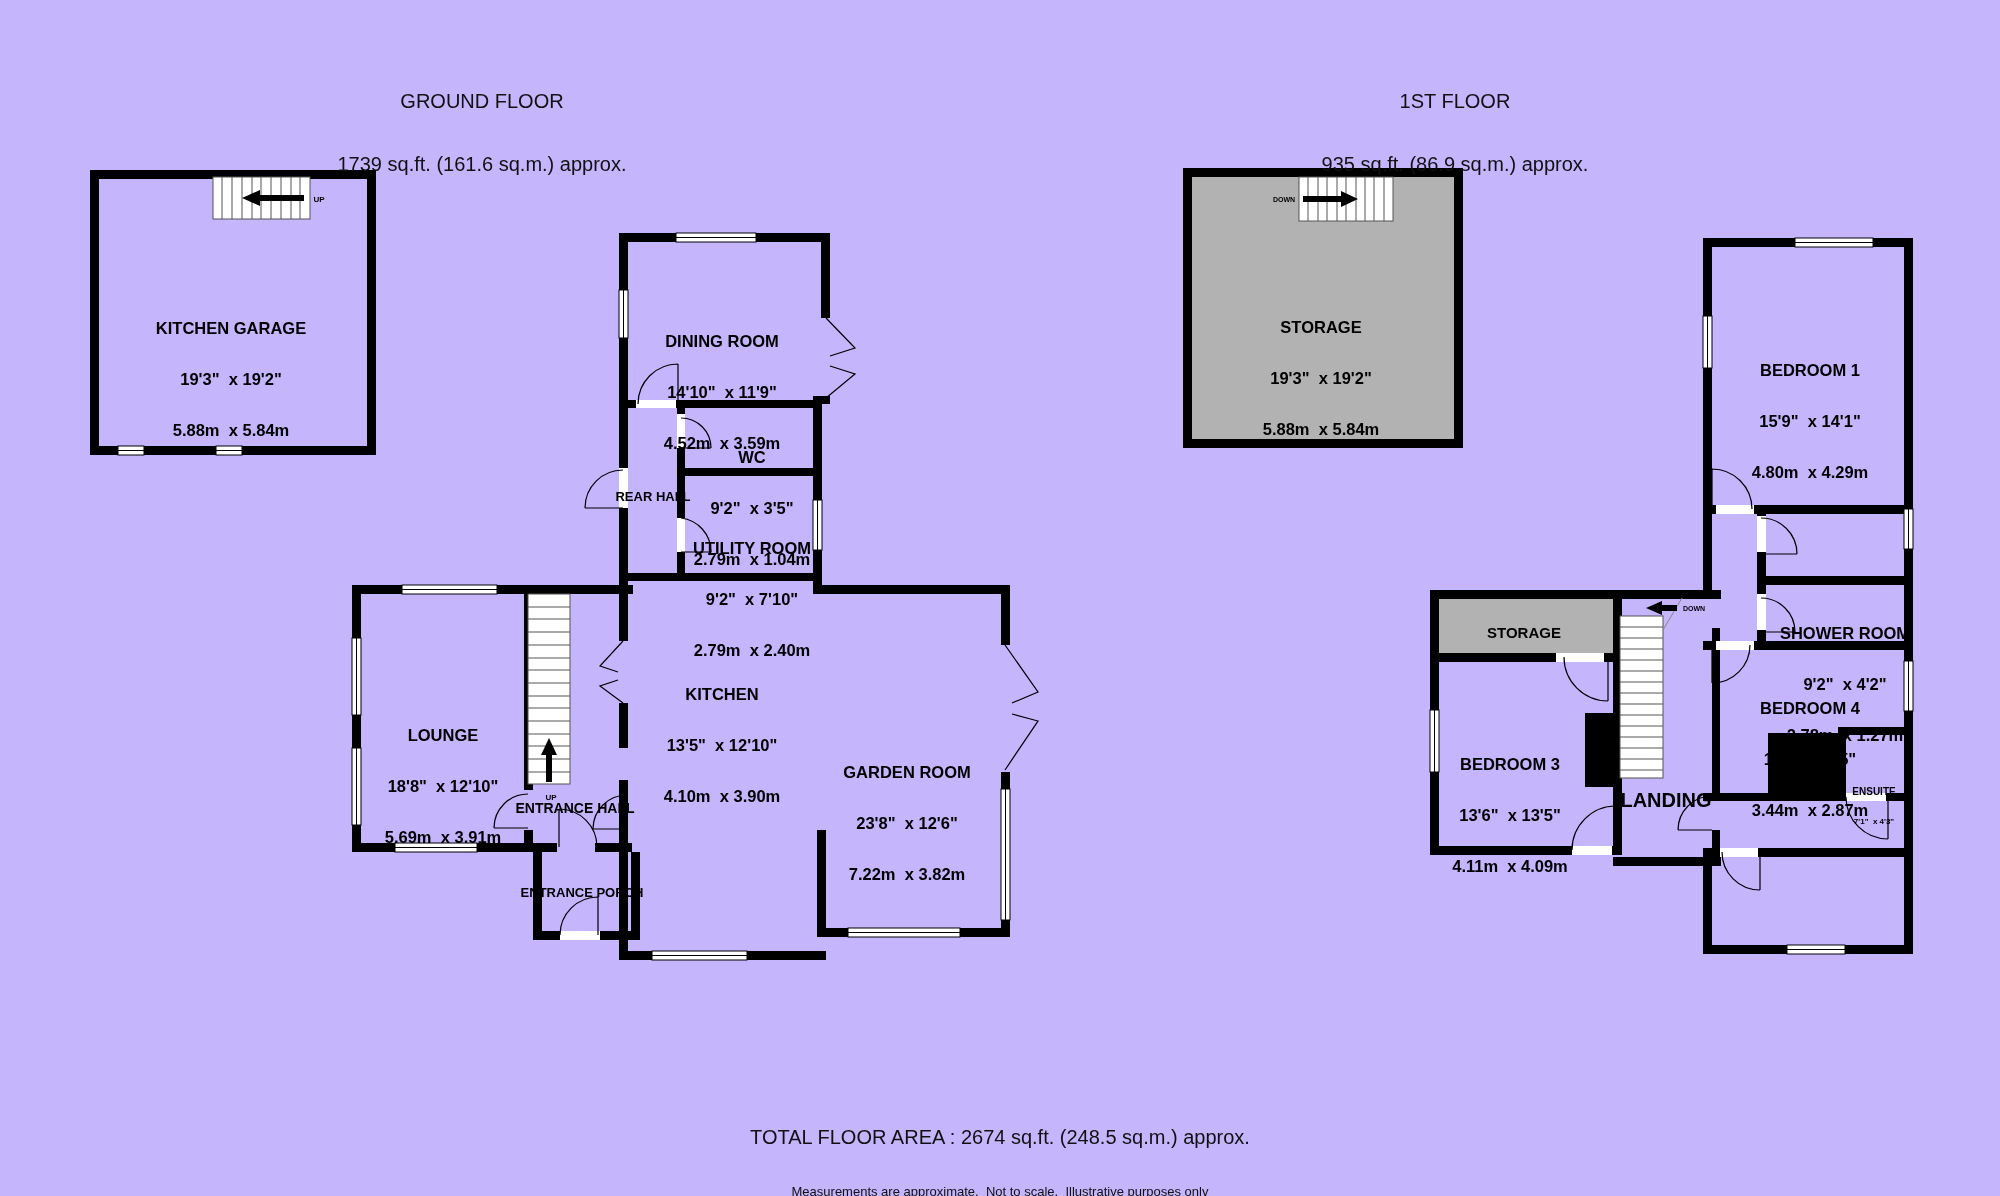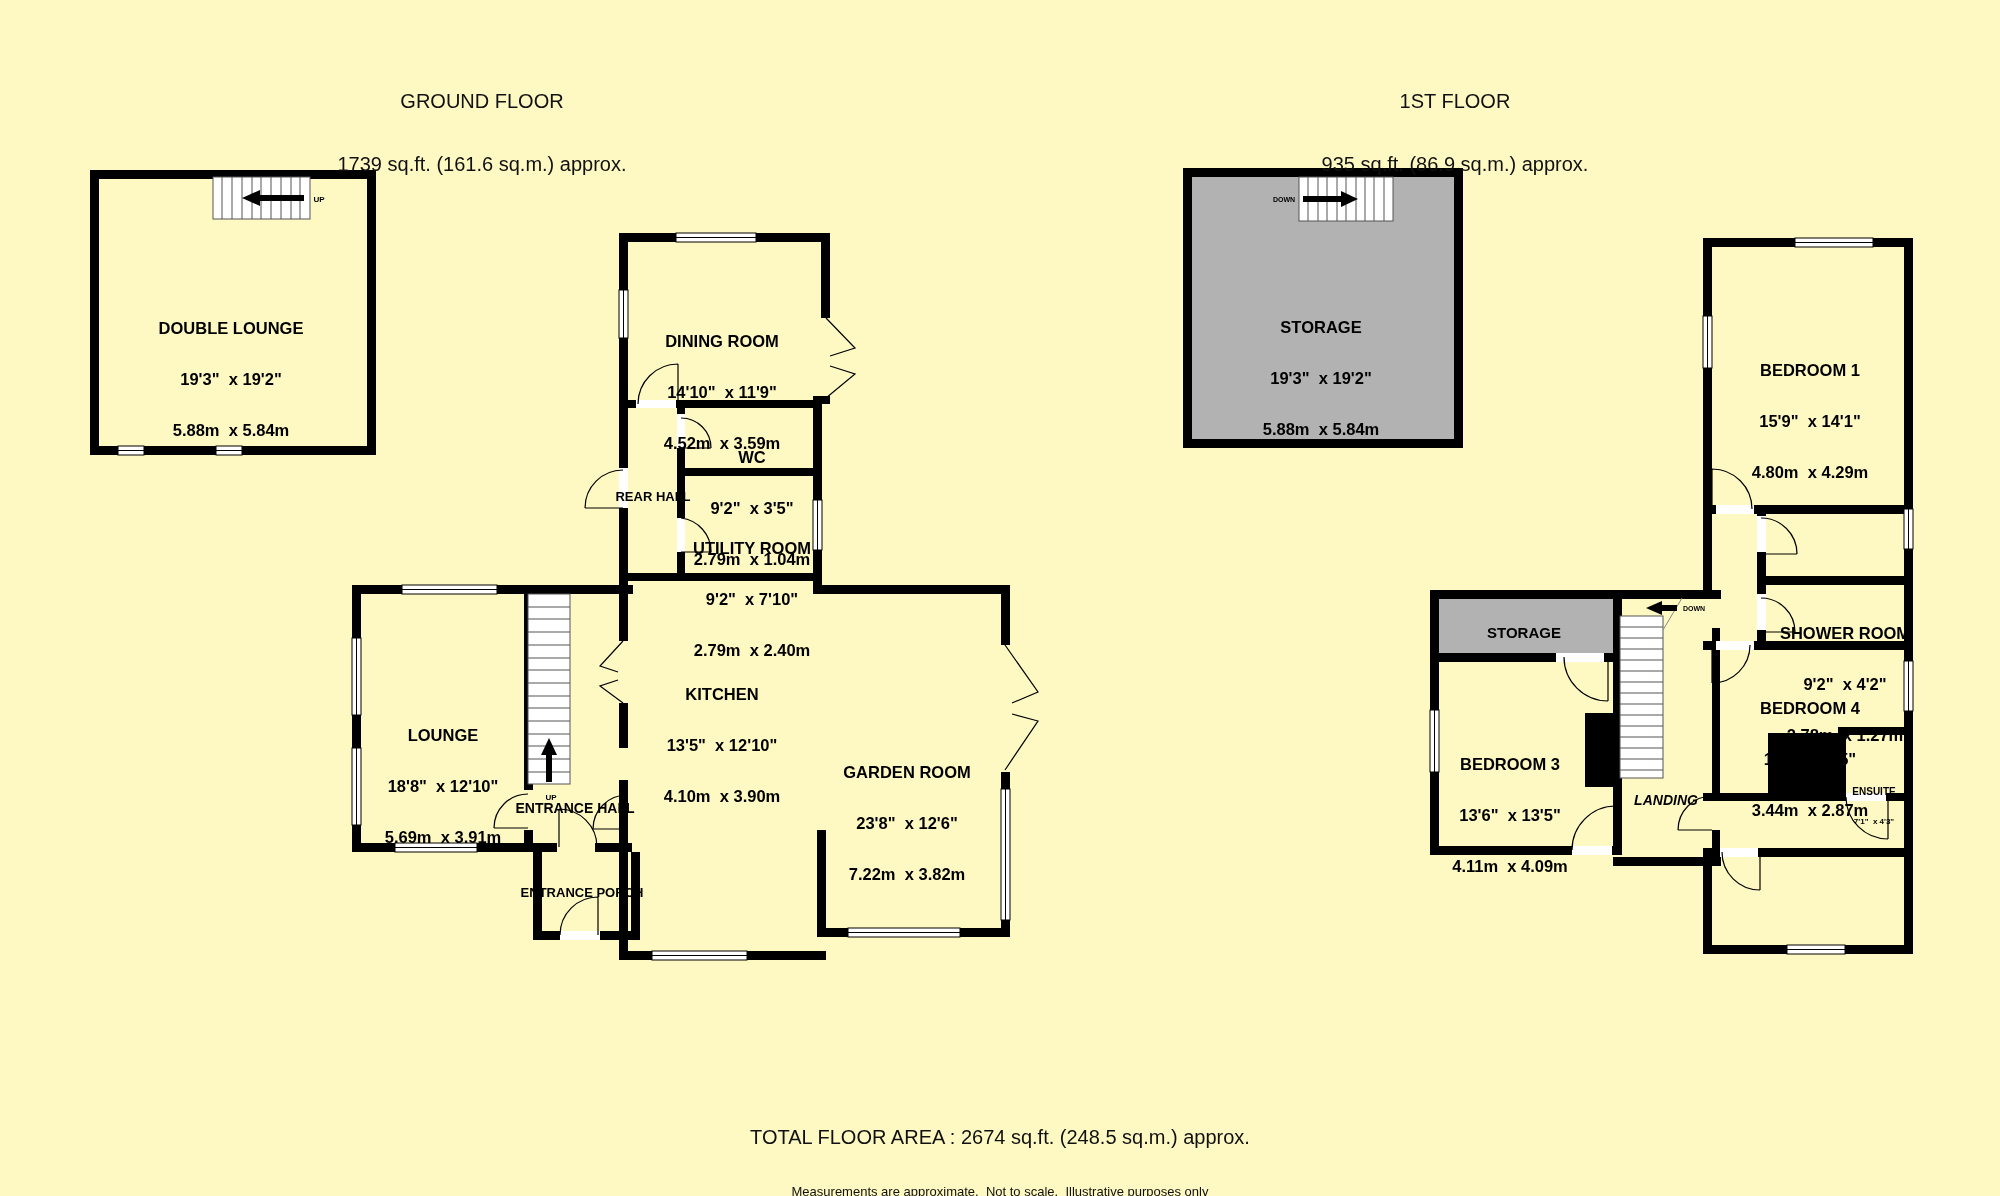--- a/index.html
+++ b/index.html
@@ -1,29 +1,29 @@
 <!DOCTYPE html>
 <html><head>
 <meta charset="utf-8">
 <style>
   html,body{margin:0;padding:0;background:#fff;}
-  .plan{position:relative;width:2000px;height:1196px;background:#fef9c3;overflow:hidden;
+  .plan{position:relative;width:2000px;height:1196px;background:#c4b5fd;overflow:hidden;
         font-family:"Liberation Sans", sans-serif;color:#000;}
   .plan svg{position:absolute;left:0;top:0;}
   .floor-title{position:absolute;transform:translateX(-50%);text-align:center;
         font-size:20px;line-height:21px;font-weight:400;color:#111;white-space:pre;}
   .room-label{position:absolute;transform:translateX(-50%);text-align:center;
         font-weight:bold;font-size:16.5px;line-height:17px;white-space:pre;color:#000;}
   .room-label.tiny-room{font-size:10px;line-height:10px;}
   .room-label.tiny-room .rdim{font-size:8px;line-height:9px;}
   .tag{position:absolute;transform:translate(-50%,-50%);font-weight:bold;white-space:pre;color:#000;}
   .tag.t13{font-size:13px;}
   .tag.t14{font-size:14px;}
   .tag.t15{font-size:15px;}
-  .tag.t18{font-size:14px;font-style:italic;}
+  .tag.t18{font-size:20px;}
   .updown{position:absolute;transform:translate(-50%,-50%);font-weight:bold;font-size:8px;color:#000;white-space:nowrap;}
   .updown.d7{font-size:7px;}
   .footer{position:absolute;left:1000px;transform:translateX(-50%);text-align:center;white-space:pre;}
   .footer .total{font-size:20px;line-height:22px;color:#111;}
   .footer .fine{font-size:13px;line-height:16px;color:#111;}
 </style>
 </head>
 <body>
 
 <div class="plan">
@@ -317,21 +317,21 @@
 <div class="floor-title" style="left:482px;top:49px">
   <div>GROUND FLOOR</div>
   <div>1739 sq.ft. (161.6 sq.m.) approx.</div>
 </div>
 <div class="floor-title" style="left:1455px;top:49px">
   <div>1ST FLOOR</div>
   <div>935 sq.ft. (86.9 sq.m.) approx.</div>
 </div>
 
 <div class="room-label" style="left:231px;top:286px">
-  <div class="rname">DOUBLE LOUNGE</div>
+  <div class="rname">KITCHEN GARAGE</div>
   <div class="rdim">19'3"  x 19'2"</div>
   <div class="rdim">5.88m  x 5.84m</div>
 </div>
 <div class="room-label" style="left:722px;top:299px">
   <div class="rname">DINING ROOM</div>
   <div class="rdim">14'10"  x 11'9"</div>
   <div class="rdim">4.52m  x 3.59m</div>
 </div>
 <div class="room-label" style="left:752px;top:415px">
   <div class="rname">WC</div>

